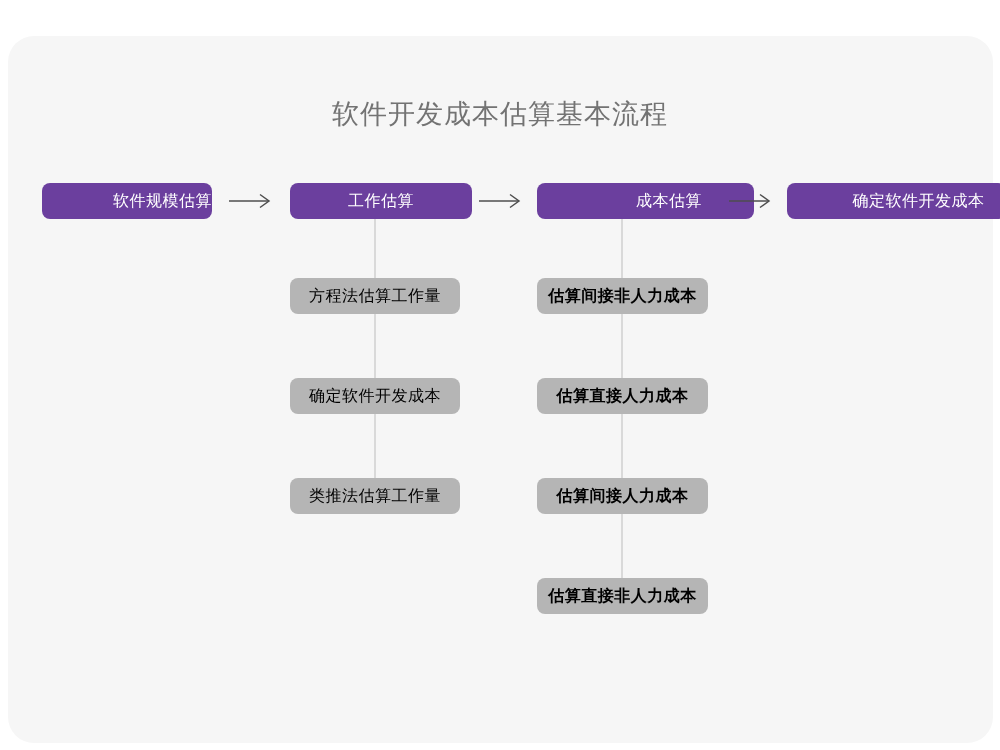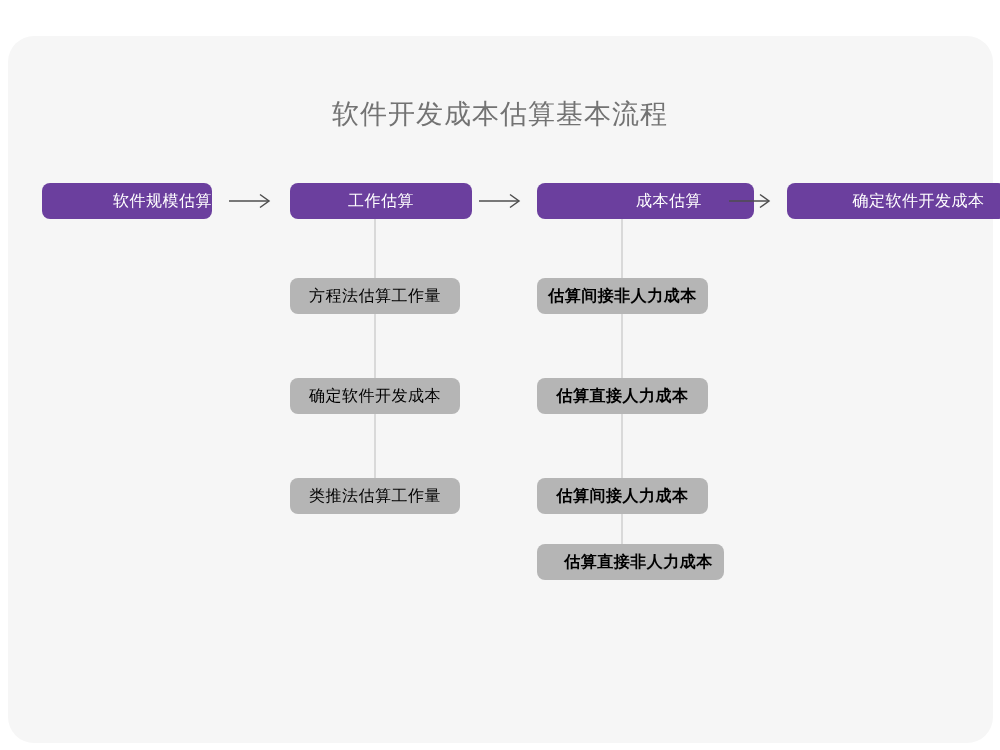--- a/index.html
+++ b/index.html
@@ -64,21 +64,21 @@
   .n1 { left: 42px;  width: 170px; text-align: right; }
   .n2 { left: 290px; width: 182px; }
   .n3 { left: 537px; width: 170px; padding-left: 47px; }
   .n4 { left: 787px; width: 175px; padding-left: 44px; }
   
   .colA { left: 290px; width: 170px; }
   .colB { left: 537px; width: 171px; font-weight: bold; }
   .r1 { top: 278px; }
   .r2 { top: 378px; }
   .r3 { top: 478px; }
-  .r4 { top: 544px; padding-left: 16px; }
+  .r4 { top: 578px; }
   .lineA { left: 374px; top: 219px; height: 259px; }
   .lineB { left: 621px; top: 219px; height: 359px; }
   .a1 { left: 228px; }
   .a2 { left: 478px; }
   .a3 { left: 728px; }
 </style>
 </head>
 <body>
 
 <div class="stage">

